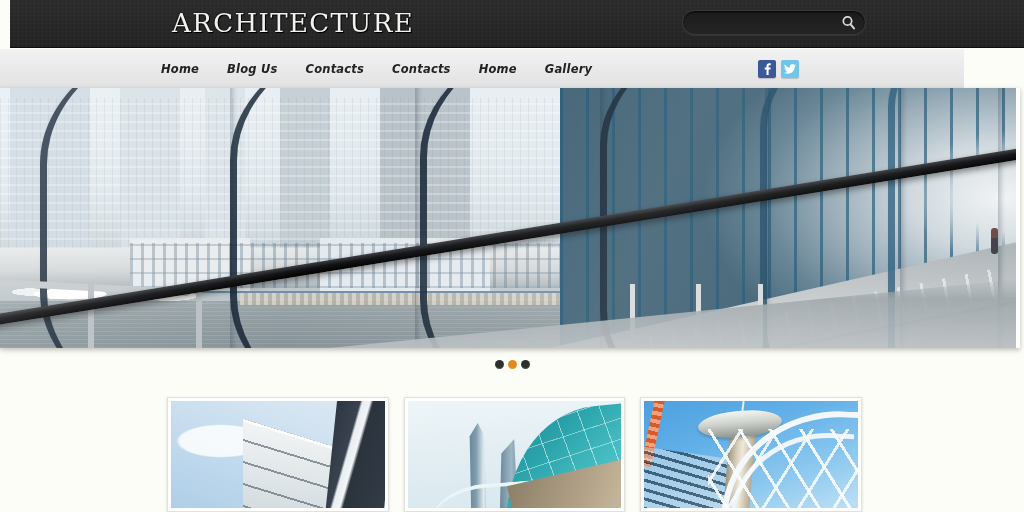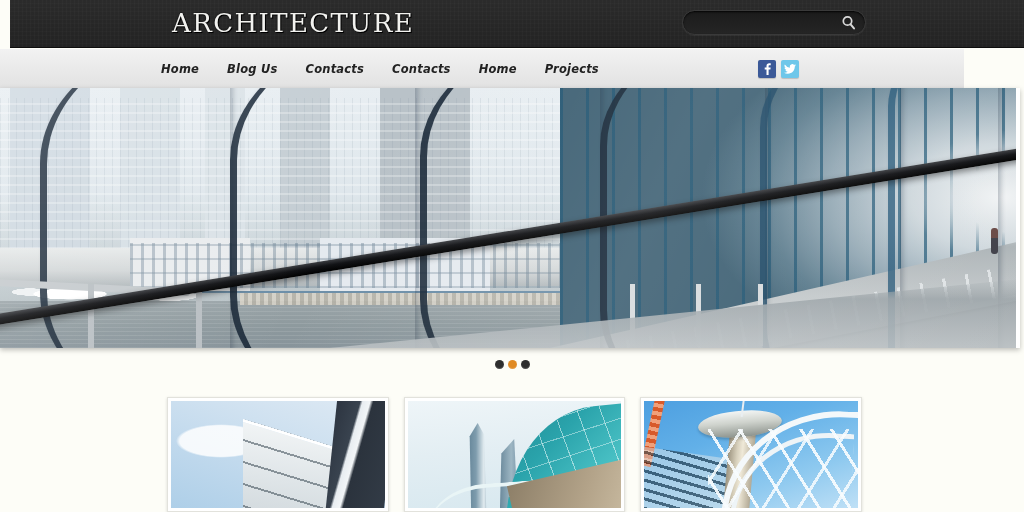--- a/index.html
+++ b/index.html
@@ -571,21 +571,21 @@
   </div>
 </header>
 
 <nav class="navbar">
   <ul class="nav-list">
     <li class="nav-item">Home</li>
     <li class="nav-item">Blog Us</li>
     <li class="nav-item">Contacts</li>
     <li class="nav-item">Contacts</li>
     <li class="nav-item">Home</li>
-    <li class="nav-item">Projects</li>
+    <li class="nav-item">Gallery</li>
   </ul>
 
   <div class="social">
     <a class="social-btn social-fb">
       <svg width="10" height="12" viewBox="0 0 10 12">
         <path d="M6.6 12V6.6h1.8l.27-2.1H6.6V3.16c0-.6.17-1.02 1.04-1.02h1.1V.27C8.55.24 7.9.18 7.15.18 5.58.18 4.5 1.14 4.5 2.9V4.5H2.7v2.1h1.8V12z" fill="#ffffff"></path>
       </svg>
     </a>
     <a class="social-btn social-tw">
       <svg width="12" height="11" viewBox="0 0 12 11">

